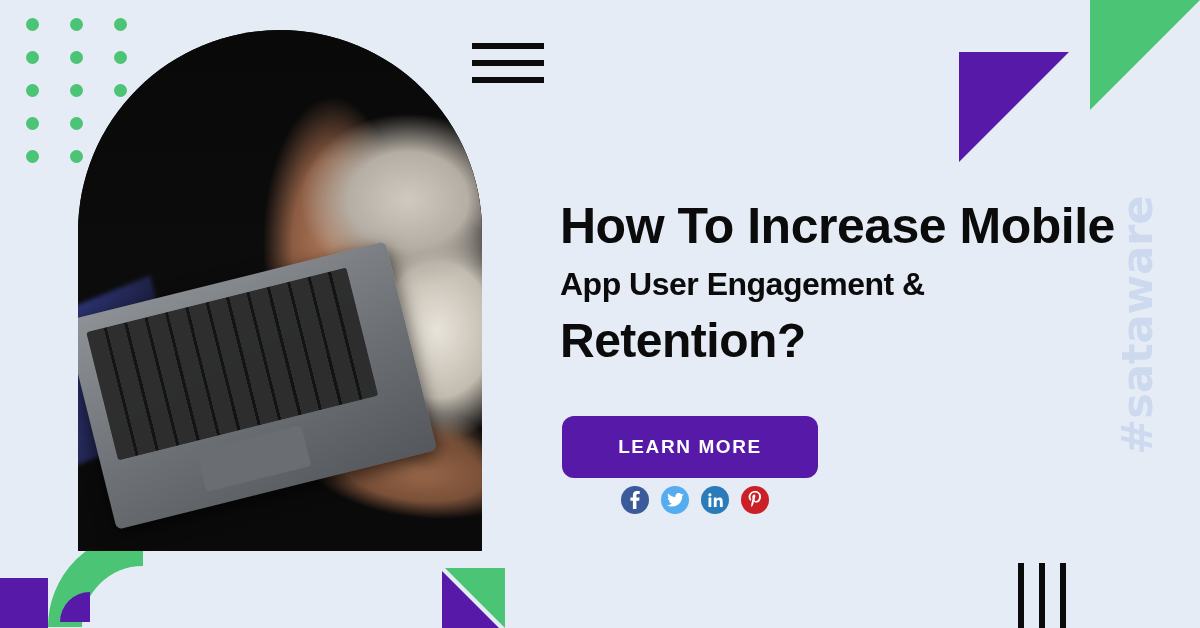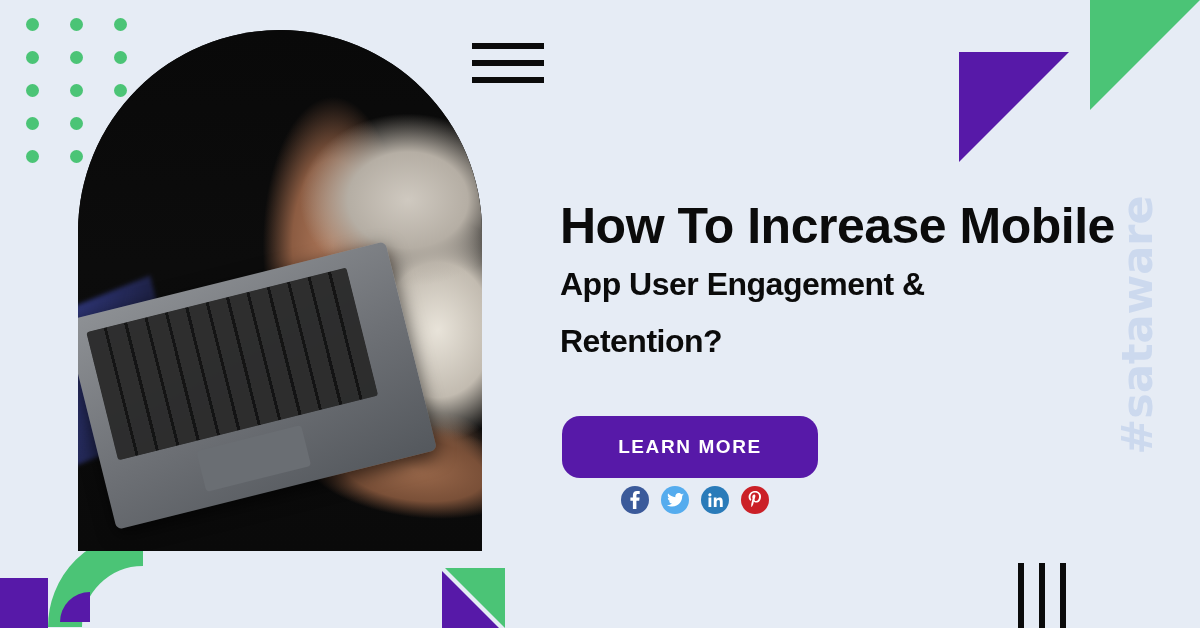--- a/index.html
+++ b/index.html
@@ -151,27 +151,27 @@
 
   
   .copy{position:absolute;left:560px;top:196px;width:640px;}
   .headline{
     color:#0b0b0b;
     font-weight:bold;
     letter-spacing:-0.5px;
   }
   .line1{font-size:50px;line-height:60px;}
   .line2{font-size:32px;line-height:56px;}
-  .line3{font-size:32px;line-height:58px;}
+  .line3{font-size:48px;line-height:58px;}
 
   .cta{
     position:absolute;left:562px;top:416px;
     width:256px;height:62px;
     background:#5719a8;
-    border:none;border-radius:18px;
+    border:none;border-radius:12px;
     color:#ffffff;
     font-size:19px;font-weight:bold;
     letter-spacing:1.6px;
     font-family:"Liberation Sans", sans-serif;
     cursor:pointer;
   }
 
   .socials{
     position:absolute;left:621px;top:486px;
     display:flex;gap:12px;align-items:center;

